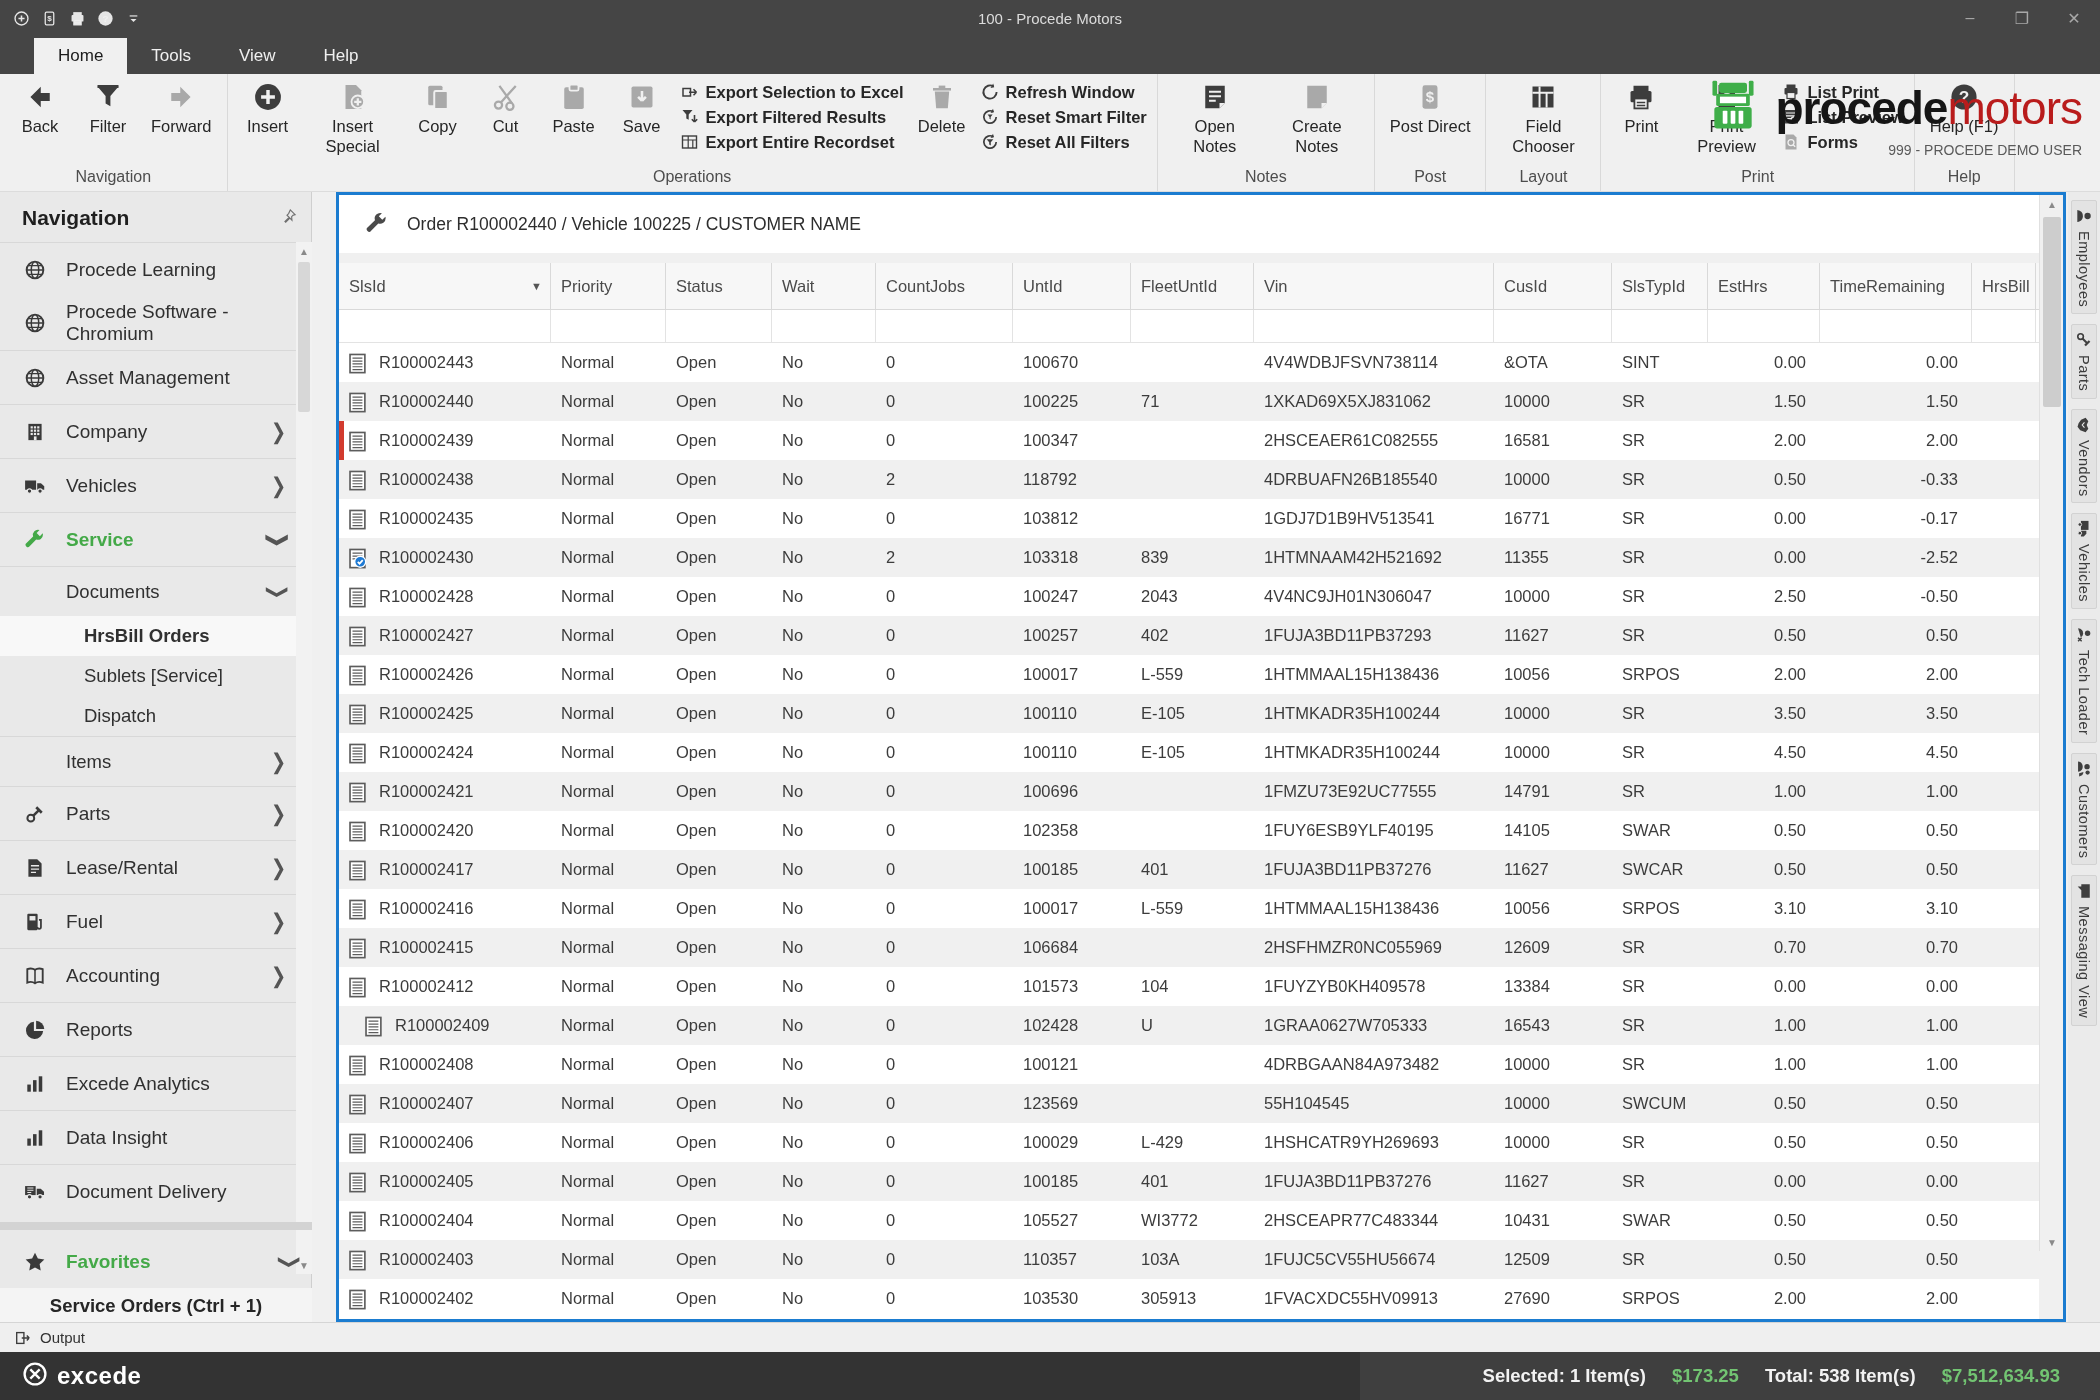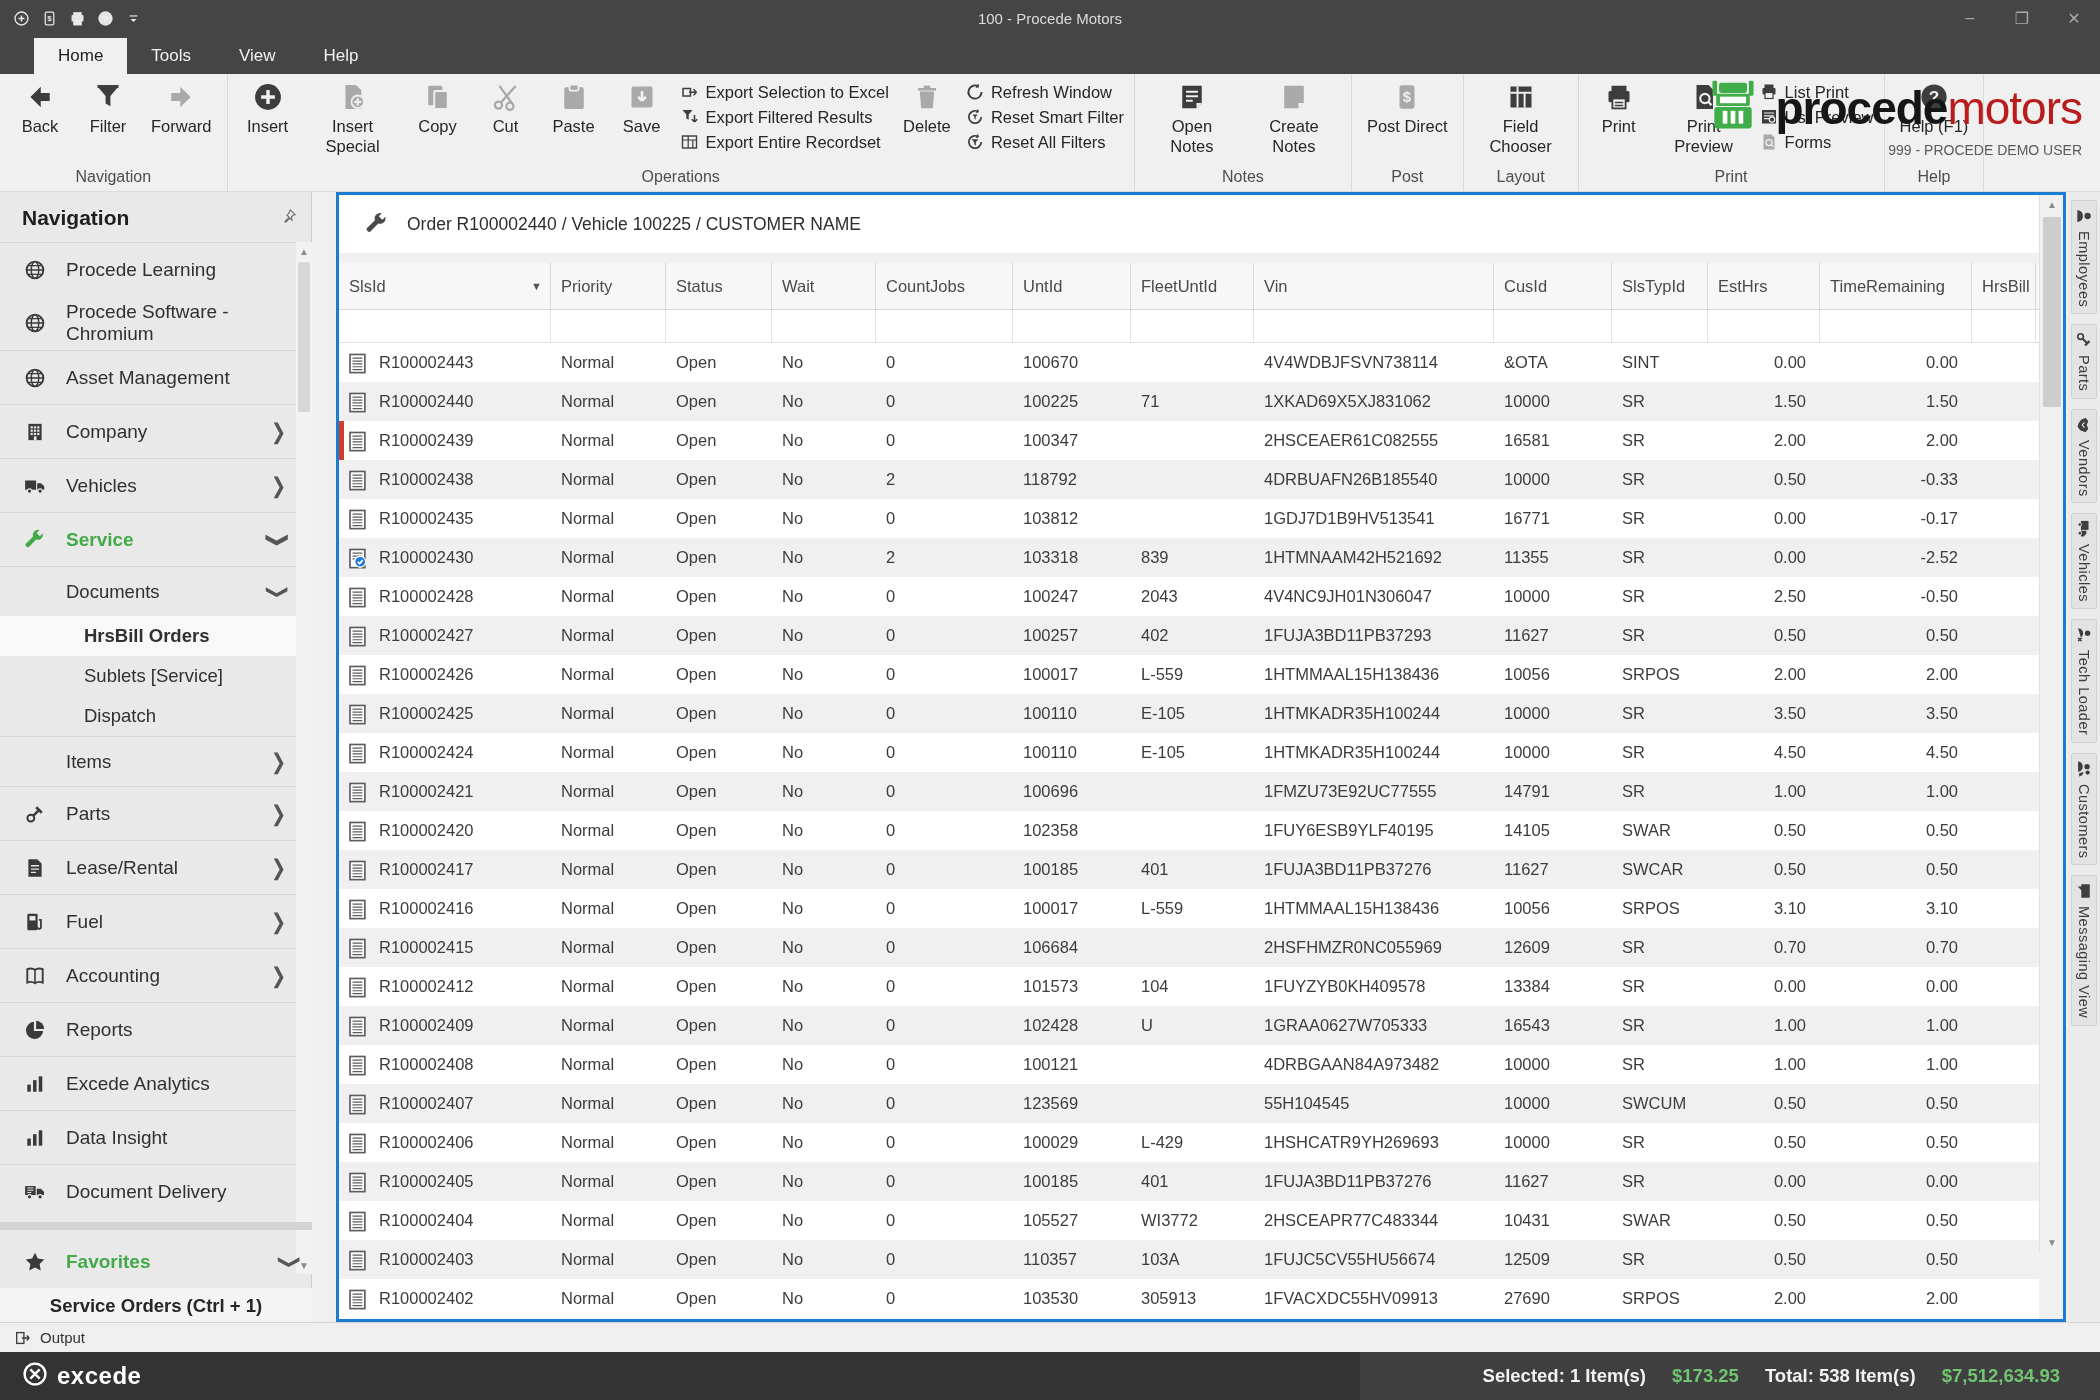--- a/index.html
+++ b/index.html
@@ -25,21 +25,21 @@
   #ribbon{left:0;top:74px;width:2100px;height:118px;background:#f0f0f0;display:flex;border-bottom:1px solid #dcdcdc;box-sizing:border-box;}
   .rgroup{display:flex;flex-direction:column;border-right:1px solid #d9d9d9;padding:2px 6px 0 6px;}
   .rgroup-body{display:flex;align-items:flex-start;flex:1;}
   .rgroup-label{text-align:center;font-size:16px;color:#4d4d4d;padding:2px 4px 5px 4px;}
   .rbig{display:flex;flex-direction:column;align-items:center;padding:6px 9px 2px 9px;min-width:50px;}
   .rbig .ric{width:30px;height:30px;color:#3d3d3d;}
   .rbig .ric svg{width:30px;height:30px;}
   .rbig .rlab{font-size:16.5px;color:#262626;text-align:center;line-height:20px;margin-top:4px;max-width:84px;}
   .rbig.muted .ric{color:#a9a9a9;}
   .rstack{display:flex;flex-direction:column;padding:6px 4px;gap:5px;}
-  .rsmall{display:flex;align-items:center;gap:6px;font-size:16.5px;color:#262626;white-space:nowrap;}
+  .rsmall{display:flex;align-items:center;gap:6px;font-size:16.5px;color:#262626;white-space:nowrap;font-weight:bold;}
   .rsmall .ric{width:20px;height:20px;color:#3d3d3d;flex:none;}
   .rsmall .ric svg{width:20px;height:20px;}
   .rsmall.muted .ric{color:#a9a9a9;}
 
   #brand{position:absolute;right:18px;top:78px;width:420px;display:flex;flex-direction:column;align-items:flex-end;}
   #brand-row{display:flex;align-items:center;gap:10px;}
   #brand-truck svg{width:64px;height:56px;}
   #brand-name{font-size:46px;letter-spacing:-1px;}
   #brand-name .b{font-weight:bold;color:#161616;}
   #brand-name .l{font-weight:300;color:#b91c1c;}
@@ -1041,21 +1041,21 @@
             <div class="dcell" style="width: 118px; flex: 0 0 auto;">101573</div>
             <div class="dcell" style="width: 123px; flex: 0 0 auto;">104</div>
             <div class="dcell" style="width: 240px; flex: 0 0 auto;">1FUYZYB0KH409578</div>
             <div class="dcell" style="width: 118px; flex: 0 0 auto;">13384</div>
             <div class="dcell" style="width: 96px; flex: 0 0 auto;">SR</div>
             <div class="dcell num" style="width: 112px; flex: 0 0 auto;">0.00</div>
             <div class="dcell num" style="width: 152px; flex: 0 0 auto;">0.00</div>
             <div class="dcell" style="width: 64px; flex: 0 0 auto;"></div>
           </div>
           <div class="drow alt">
-            <div class="dcell" style="width: 212px; flex: 0 0 auto; padding-left: 0px;">
+            <div class="dcell" style="width: 212px; flex: 0 0 auto; padding-left: 16px;">
               <span class="rowic"><svg viewBox="0 0 20 20" xmlns="http://www.w3.org/2000/svg">
                   <rect x="2" y="1.5" width="15" height="18" fill="#5c5c5c"></rect>
                   <rect x="3.5" y="3" width="12" height="15" fill="#fff"></rect>
                   <path d="M5 5.6h9M5 8.2h9M5 10.8h9M5 13.4h9M5 16h9" stroke="#5c5c5c" stroke-width="1.1"></path>
                 </svg></span>
               <span>R100002409</span>
             </div>
             <div class="dcell" style="width: 115px; flex: 0 0 auto;">Normal</div>
             <div class="dcell" style="width: 106px; flex: 0 0 auto;">Open</div>
             <div class="dcell" style="width: 104px; flex: 0 0 auto;">No</div>

